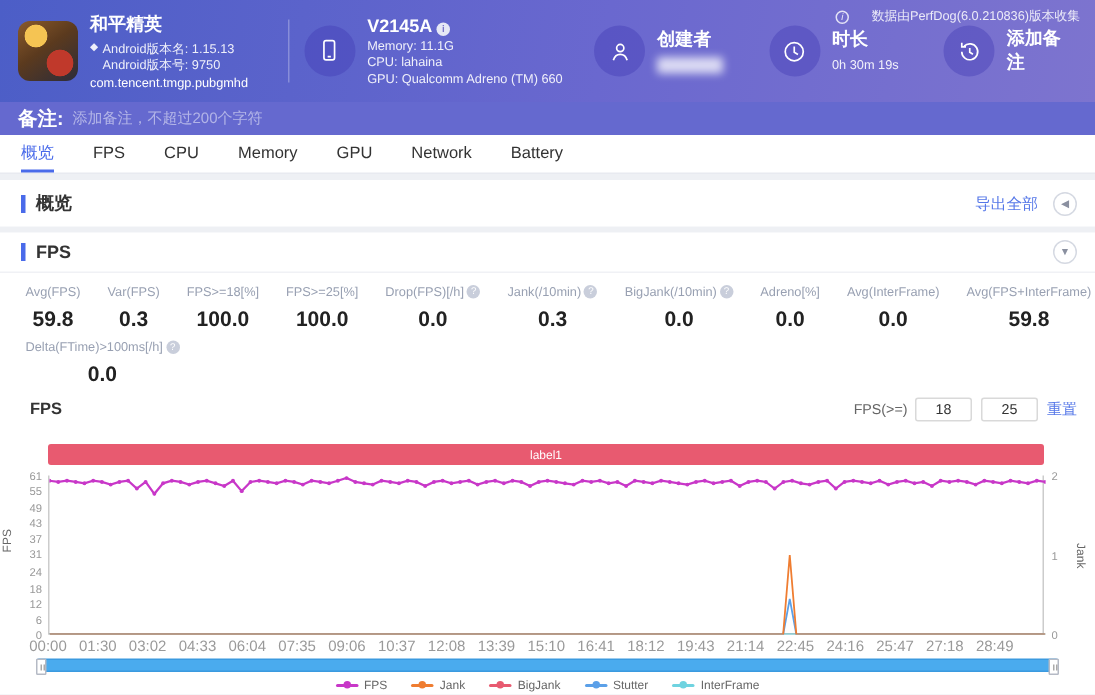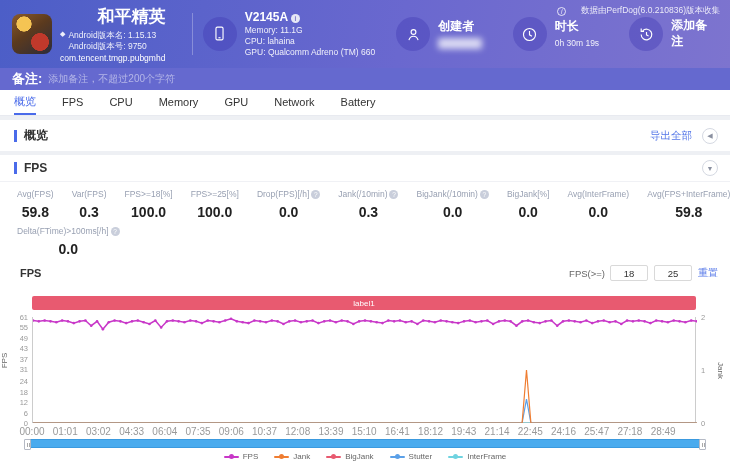--- a/index.html
+++ b/index.html
@@ -11,21 +11,21 @@
     background:linear-gradient(100deg,#4c5ec7 0%,#6a68cf 55%,#7d74cf 100%); padding:0 12px; color:#fff; }
   .collect { position:absolute; top:5px; right:10px; font-size:8.5px; color:rgba(255,255,255,.85); display:flex; align-items:center; gap:15px;}
   .ci { display:inline-flex; width:9px; height:9px; border:1px solid rgba(255,255,255,.8); border-radius:50%;
     font-size:6.5px; align-items:center; justify-content:center; font-style:italic;}
   .appblk { display:flex; gap:8px; width:172px; align-items:center;}
   .appicon { width:40px; height:40px; border-radius:8px; flex:0 0 auto;
     background:radial-gradient(circle at 30% 25%,#f5c453 0 18%,transparent 19%),
                radial-gradient(circle at 70% 70%,#c0392b 0 22%,transparent 23%),
                linear-gradient(145deg,#8a5a2b 0%,#5b3a1e 45%,#2c2c3a 100%); }
   .appmeta { font-size:8.5px; line-height:1.25; color:rgba(255,255,255,.9);}
-  .appname { font-size:17px; font-weight:bold; color:#fff; margin-bottom:2px;text-align:right;}
+  .appname { font-size:12px; font-weight:bold; color:#fff; margin-bottom:2px;}
   .verrow { display:flex; align-items:flex-start; gap:3px;}
   .diam { font-size:7px; color:rgba(255,255,255,.9);}
   .pkg { margin-top:2px; font-size:8.5px;}
   .vdiv { width:1px; height:42px; background:rgba(255,255,255,.28); margin:0 10px;}
   .hsec { display:flex; align-items:center; gap:8px; }
   .hico { width:34px; height:34px; border-radius:50%; background:rgba(62,54,180,.38);
     display:flex; align-items:center; justify-content:center; flex:0 0 auto;}
   .hico svg { width:17px; height:17px; }
   .htxt { font-size:8.5px; line-height:1.3; color:rgba(255,255,255,.9);}
   .htitle { font-size:12px; font-weight:bold; color:#fff;}
@@ -249,21 +249,21 @@
       <div class="mval">0.3</div>
     </div>
     <div class="mcol">
       <div class="mlabel">
           <span>BigJank(/10min)</span>
           <span class="qi">?</span>
         </div>
       <div class="mval">0.0</div>
     </div>
     <div class="mcol">
-      <div class="mlabel">BigJank[%]</div>
+      <div class="mlabel">Adreno[%]</div>
       <div class="mval">0.0</div>
     </div>
     <div class="mcol">
       <div class="mlabel">Avg(InterFrame)</div>
       <div class="mval">0.0</div>
     </div>
     <div class="mcol">
       <div class="mlabel">Avg(FPS+InterFrame)</div>
       <div class="mval">59.8</div>
     </div>
@@ -430,21 +430,21 @@
         <div class="ylab" style="top: 112.574px;">6</div>
         <div class="ylab" style="top: 123px;">0</div>
       </div>
     <div id="yrlabs">
         <div class="yrlab" style="top: 17px;">2</div>
         <div class="yrlab" style="top: 70px;">1</div>
         <div class="yrlab" style="top: 123px;">0</div>
       </div>
     <div id="xlabs">
         <div class="xlab" style="left: 32px;">00:00</div>
-        <div class="xlab" style="left: 65.2183px;">01:01</div>
+        <div class="xlab" style="left: 65.2183px;">01:30</div>
         <div class="xlab" style="left: 98.4365px;">03:02</div>
         <div class="xlab" style="left: 131.655px;">04:33</div>
         <div class="xlab" style="left: 164.873px;">06:04</div>
         <div class="xlab" style="left: 198.091px;">07:35</div>
         <div class="xlab" style="left: 231.31px;">09:06</div>
         <div class="xlab" style="left: 264.528px;">10:37</div>
         <div class="xlab" style="left: 297.746px;">12:08</div>
         <div class="xlab" style="left: 330.964px;">13:39</div>
         <div class="xlab" style="left: 364.183px;">15:10</div>
         <div class="xlab" style="left: 397.401px;">16:41</div>

